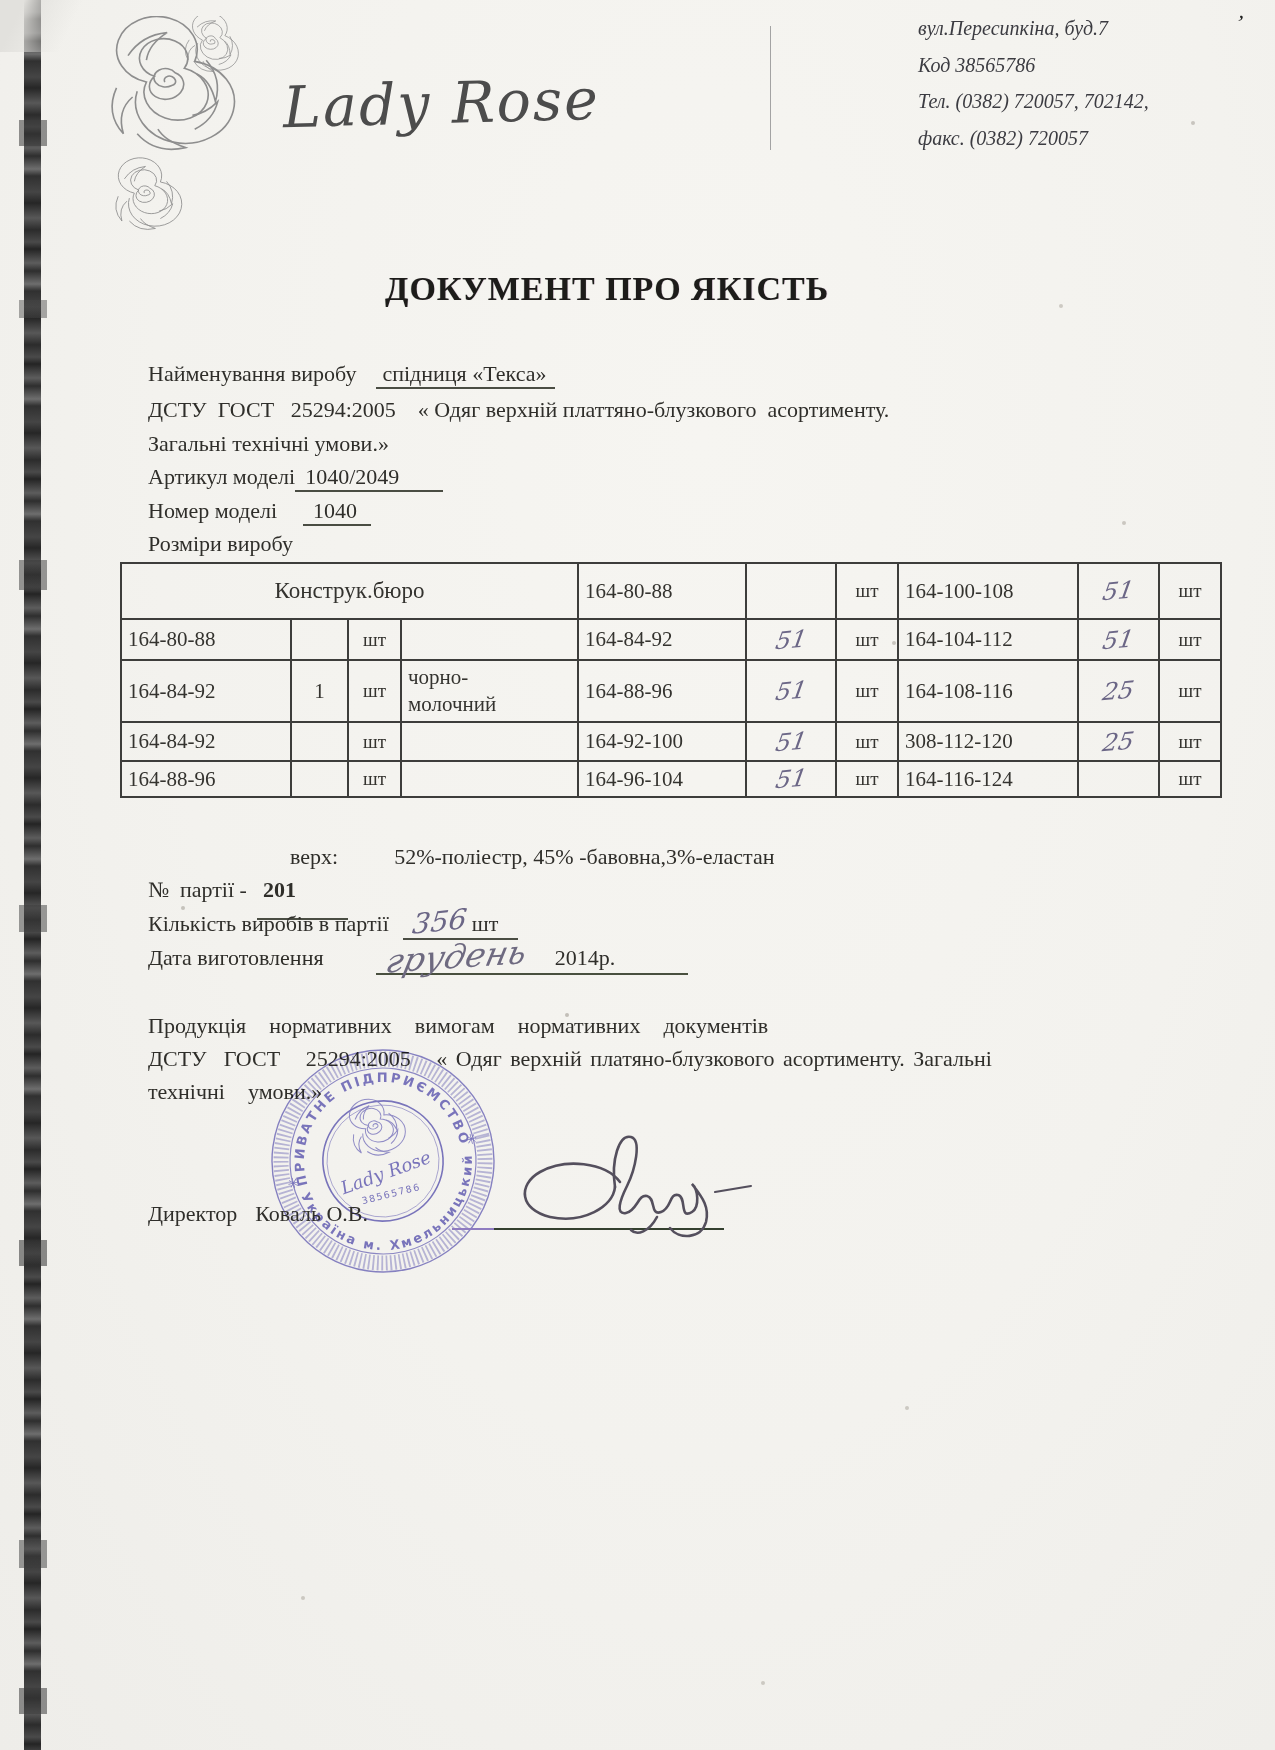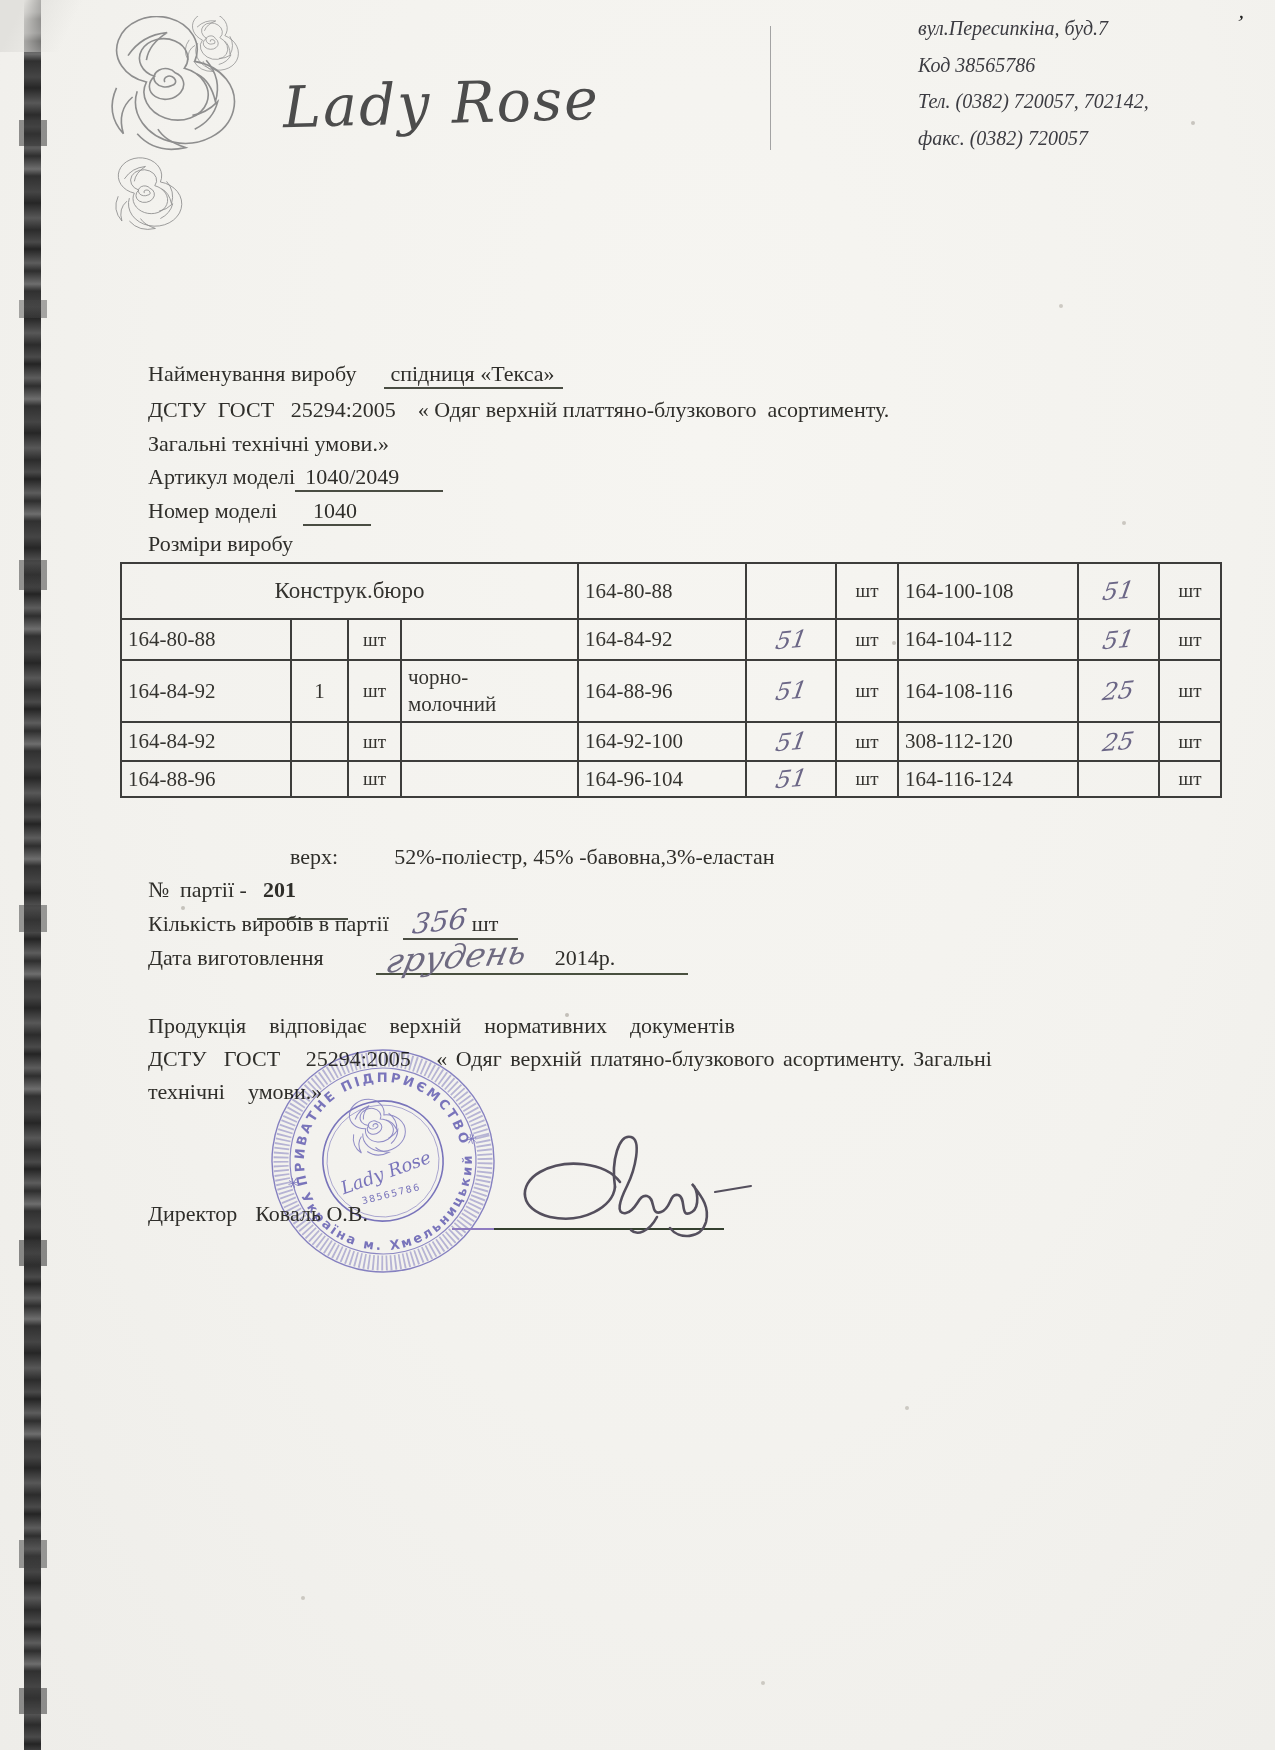--- a/index.html
+++ b/index.html
@@ -50,21 +50,21 @@
   .corner-mark{position:absolute;left:1236px;top:10px;font-size:22px;color:#222;transform:rotate(14deg);}
   .title{
     position:absolute;left:385px;top:270px;
     font-size:34px;font-weight:bold;letter-spacing:1px;color:#1d1c1a;
     text-shadow:.6px 0 0 rgba(150,60,150,.18), -.6px 0 0 rgba(80,140,80,.15);
   }
   
   .line{position:absolute;left:148px;font-size:22px;white-space:pre-wrap;line-height:27px;color:#2f2e2a;}
   .u{border-bottom:2px solid #4a4d43;padding-bottom:1px;}
   .l-name{top:360px}
-  .l-name .val{margin-left:28px;padding:0 8px 1px 6px;}
+  .l-name .val{margin-left:20px;padding:0 8px 1px 6px;}
   .l-std1{top:396px}
   .l-std2{top:430px}
   .l-article{top:463px}
   .l-article .val{padding:0 44px 1px 10px;}
   .l-model{top:497px}
   .l-model .val{margin-left:26px;padding:0 14px 1px 10px;}
   .l-sizes{top:530px}
   
   table.sizes{
     position:absolute;left:120px;top:562px;width:1100px;
@@ -145,20 +145,21 @@
   <div class="vrule"></div>
 
   <div class="contacts">
     <div>вул.Пересипкіна, буд.7</div>
     <div>Код 38565786</div>
     <div>Тел. (0382) 720057, 702142,</div>
     <div>факс. (0382) 720057</div>
   </div>
   <div class="corner-mark">’</div>
 
+  <div class="title">ДОКУМЕНТ ПРО ЯКІСТЬ</div>
 
   <div class="line l-name"><span>Найменування виробу</span><span class="u val">спідниця «Текса»</span></div>
   <div class="line l-std1">ДСТУ  ГОСТ   25294:2005    « Одяг верхній платтяно-блузкового  асортименту.</div>
   <div class="line l-std2">Загальні технічні умови.»</div>
   <div class="line l-article"><span>Артикул моделі</span><span class="u val">1040/2049</span></div>
   <div class="line l-model"><span>Номер моделі</span><span class="u val">1040</span></div>
   <div class="line l-sizes">Розміри виробу</div>
 
   <table class="sizes">
     <colgroup>
@@ -233,21 +234,21 @@
       <td class="c-unit">шт</td>
     </tr>
   </tbody>
     </table>
 
   <div class="line l-comp2"><span class="lbl">верх:</span><span class="vv">52%-поліестр, 45% -бавовна,3%-еластан</span></div>
   <div class="line l-batch"><span>№  партії -</span><span class="u val">201</span></div>
   <div class="line l-qty"><span>Кількість виробів в партії</span><span class="qty-group"><span class="hw">356</span> <span>шт</span></span></div>
   <div class="line l-date"><span>Дата виготовлення</span><span class="date-group"><span class="hw">грудень</span><span>2014р.</span></span></div>
 
-  <div class="line l-conf1">Продукція  відповідає  верхній  нормативних  документів</div>
+  <div class="line l-conf1">Продукція  нормативних  вимогам  нормативних  документів</div>
   <div class="line l-conf2">ДСТУ  ГОСТ   25294:2005   « Одяг верхній платяно-блузкового асортименту. Загальні</div>
   <div class="line l-conf3">технічні  умови.»</div>
 
   <svg class="stamp" viewBox="0 0 230 230">
     <g fill="none" stroke="#746fc4">
       <circle cx="115" cy="115" r="111" stroke-width="1.4" opacity=".9"></circle>
       <circle cx="115" cy="115" r="102" stroke-width="15" stroke-dasharray="1.8 2.6" opacity=".5"></circle>
       <circle cx="115" cy="115" r="93" stroke-width="1.2" opacity=".85"></circle>
       <circle cx="115" cy="115" r="60" stroke-width="1.6"></circle>
       <circle cx="115" cy="115" r="56" stroke-width=".8" opacity=".7"></circle>

